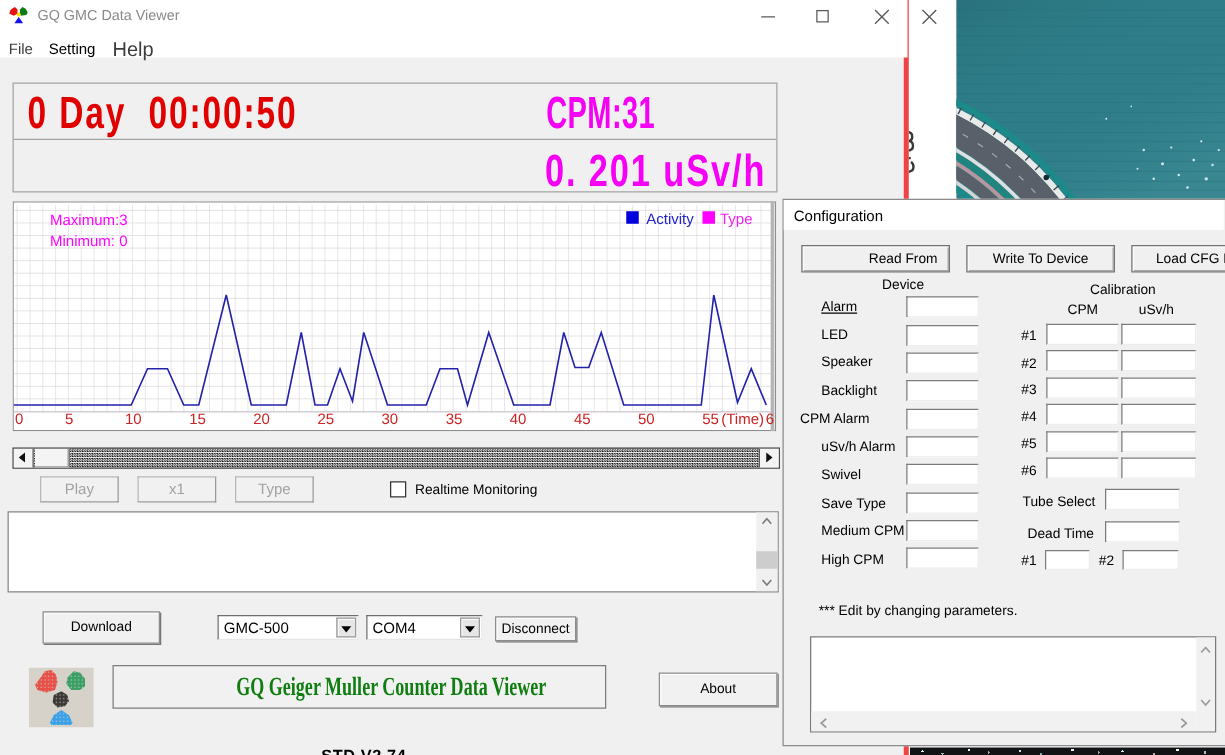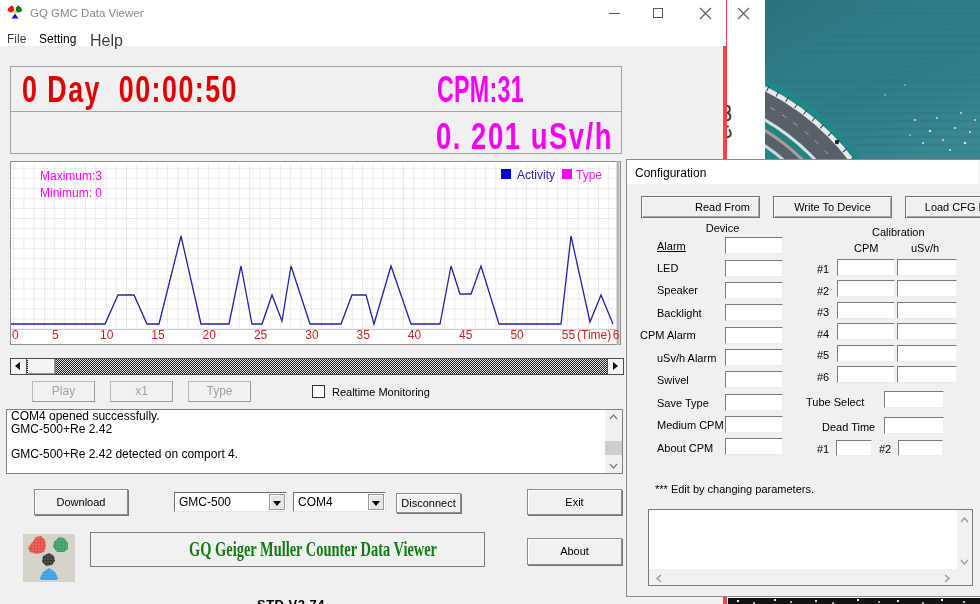--- a/index.html
+++ b/index.html
@@ -181,25 +181,23 @@
       <div class="abs" style="right:0; top:0; width:17px; height:63px; background:#f0f0f0;">
         <svg class="abs" style="left:4px; top:4px;" width="9" height="6" viewBox="0 0 9 6">
             <path d="M1 5 L4.5 1 L8 5" stroke="#7a7a7a" stroke-width="1.3" fill="none"></path>
           </svg>
         <div class="abs" style="left:0; top:31px; width:17px; height:14px; background:#cdcdcd;"></div>
         <svg class="abs" style="left:4px; bottom:4px;" width="9" height="6" viewBox="0 0 9 6">
             <path d="M1 1 L4.5 5 L8 1" stroke="#7a7a7a" stroke-width="1.3" fill="none"></path>
           </svg>
       </div>
     </div>
-    <div class="abs lbl" style="left:11px; top:410px; line-height:12.7px;">COM4 opened successfully.<br>GMC-500+Re 2.42<br><br>GMC-500+Re 2.42 detected on comport 4.</div>
 
     <div class="abs btn3d" style="left:34px; top:489px; width:94px; height:26px; line-height:24px;">Download</div>
     <div class="abs btn3d" style="left:396px; top:493px; width:65px; height:20px; line-height:18px;">Disconnect</div>
-    <div class="abs btn3d" style="left:527px; top:489px; width:95px; height:26px; line-height:24px;">Exit</div>
     <div class="abs btn3d" style="left:527px; top:538px; width:95px; height:27px; line-height:25px;">About</div>
 
     <div class="abs combo" style="left:174px; top:492px; width:113px; height:20px;padding-left:40px;">
         <span>GMC-500</span>
         <i></i>
       </div>
     <div class="abs combo" style="left:293px; top:492px; width:93px; height:20px;text-align:center;">
         <span>COM4</span>
         <i></i>
       </div>
@@ -238,21 +236,21 @@
 
     <div class="cfglbl" style="left:30px; top:80px;text-decoration:underline;">Alarm</div>
     <div class="cfglbl" style="left:30px; top:102px;">LED</div>
     <div class="cfglbl" style="left:30px; top:124px;text-align:center;">Speaker</div>
     <div class="cfglbl" style="left:30px; top:147px;">Backlight</div>
     <div class="cfglbl" style="left:13px; top:169px;text-align:right;">CPM Alarm</div>
     <div class="cfglbl" style="left:30px; top:192px;">uSv/h Alarm</div>
     <div class="cfglbl" style="left:30px; top:214px;">Swivel</div>
     <div class="cfglbl" style="left:30px; top:237px;">Save Type</div>
     <div class="cfglbl" style="left:30px; top:259px;">Medium CPM</div>
-    <div class="cfglbl" style="left:30px; top:282px;">About CPM</div>
+    <div class="cfglbl" style="left:30px; top:282px;">High CPM</div>
     <div class="cfginp" style="left:98px; top:77px; width:58px; height:17px;"></div>
     <div class="cfginp" style="left:98px; top:100px; width:58px; height:17px;"></div>
     <div class="cfginp" style="left:98px; top:122px; width:58px; height:17px;"></div>
     <div class="cfginp" style="left:98px; top:144px; width:58px; height:17px;"></div>
     <div class="cfginp" style="left:98px; top:167px; width:58px; height:17px;"></div>
     <div class="cfginp" style="left:98px; top:189px; width:58px; height:17px;"></div>
     <div class="cfginp" style="left:98px; top:211px; width:58px; height:17px;"></div>
     <div class="cfginp" style="left:98px; top:234px; width:58px; height:17px;"></div>
     <div class="cfginp" style="left:98px; top:256px; width:58px; height:17px;"></div>
     <div class="cfginp" style="left:98px; top:278px; width:58px; height:17px;"></div>
@@ -272,21 +270,21 @@
     <div class="cfginp" style="left:210px; top:163px; width:58px; height:17px;"></div>
     <div class="cfginp" style="left:210px; top:185px; width:58px; height:17px;"></div>
     <div class="cfginp" style="left:210px; top:206px; width:58px; height:17px;"></div>
     <div class="cfginp" style="left:270px; top:99px; width:60px; height:17px;"></div>
     <div class="cfginp" style="left:270px; top:120px; width:60px; height:17px;"></div>
     <div class="cfginp" style="left:270px; top:142px; width:60px; height:17px;"></div>
     <div class="cfginp" style="left:270px; top:163px; width:60px; height:17px;"></div>
     <div class="cfginp" style="left:270px; top:185px; width:60px; height:17px;"></div>
     <div class="cfginp" style="left:270px; top:206px; width:60px; height:17px;"></div>
 
-    <div class="cfglbl" style="left:179px; top:236px;">Tube Select</div>
+    <div class="cfglbl" style="left:191px; top:236px;">Tube Select</div>
     <div class="cfginp" style="left:257px; top:231px; width:60px; height:17px;"></div>
     <div class="cfglbl" style="left:195px; top:261px;">Dead Time</div>
     <div class="cfginp" style="left:257px; top:257px; width:60px; height:17px;"></div>
     <div class="cfglbl" style="left:190px; top:283px;">#1</div>
     <div class="cfginp" style="left:209px; top:280px; width:36px; height:16px;"></div>
     <div class="cfglbl" style="left:252px; top:283px;">#2</div>
     <div class="cfginp" style="left:271px; top:280px; width:45px; height:16px;"></div>
 
     <div class="cfglbl" style="left:28px; top:323px;">*** Edit by changing parameters.</div>
 

